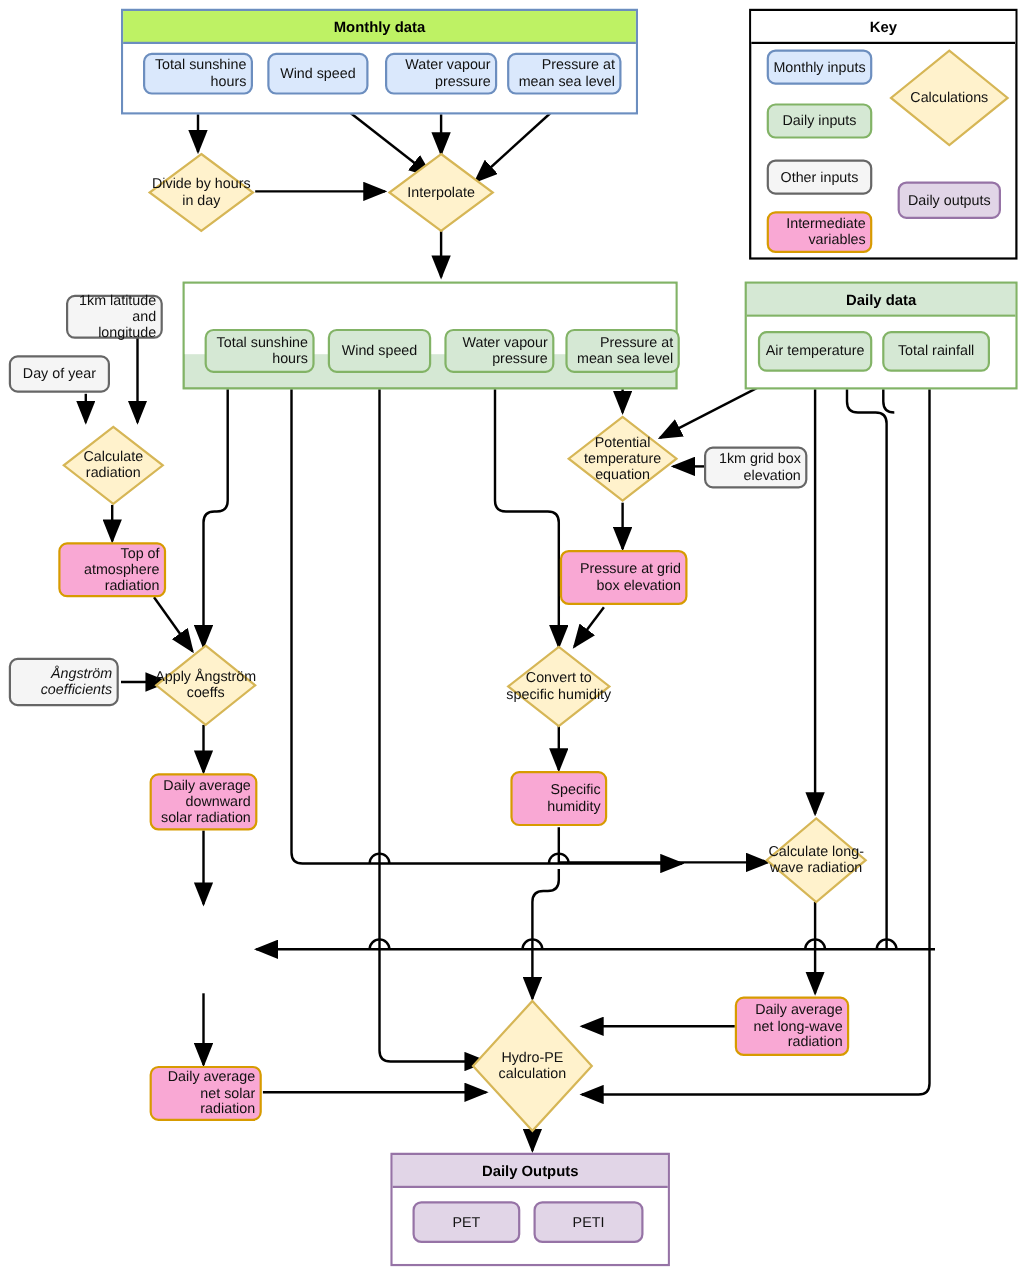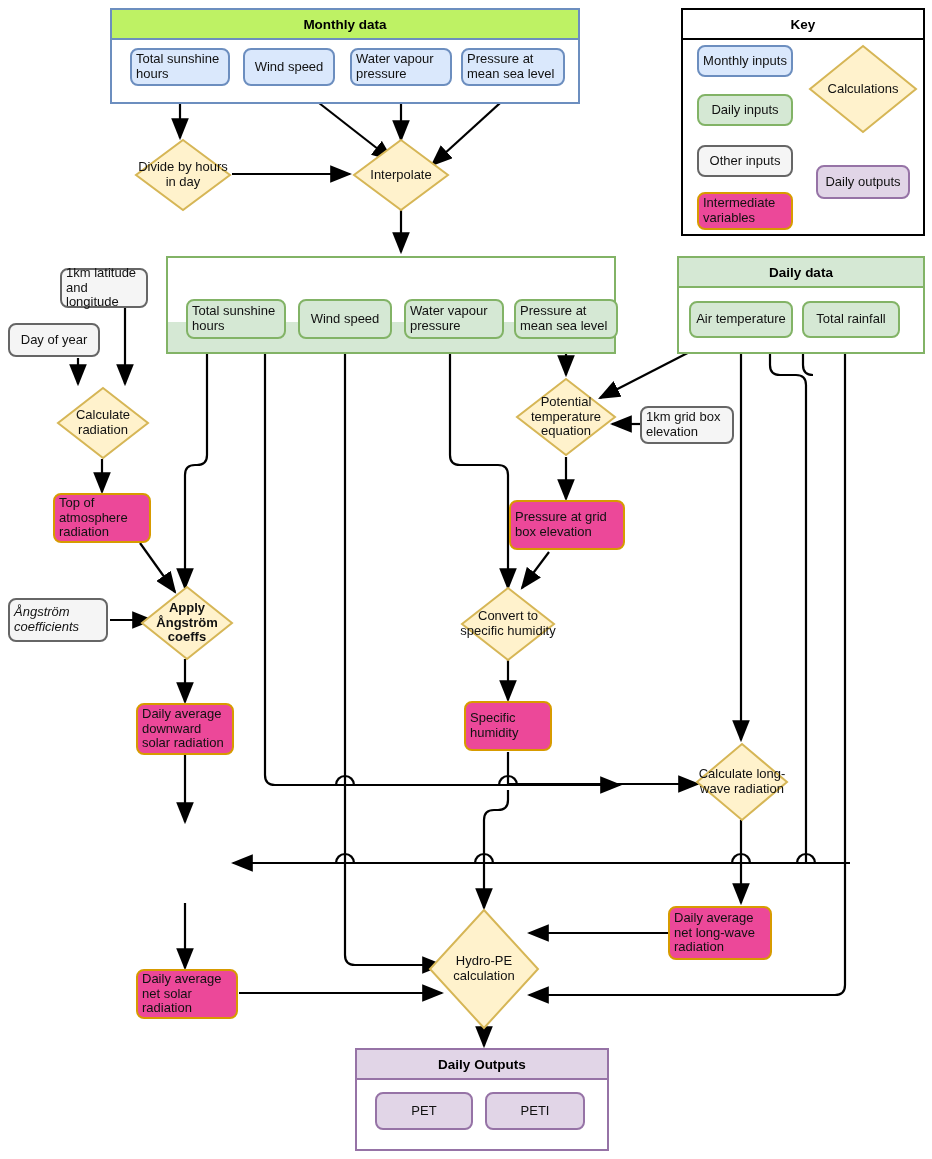--- a/index.html
+++ b/index.html
@@ -1,27 +1,27 @@
 <!DOCTYPE html>
 <html><head>
 <meta charset="utf-8">
 <style>
   html,body{margin:0;padding:0;background:#ffffff;}
   body{font-family:"Liberation Sans", sans-serif;}
   #stage{position:relative;width:932px;height:1159px;overflow:hidden;background:#fff;}
   #wires{position:absolute;left:0;top:0;width:932px;height:1159px;pointer-events:none;}
 
   .node{position:absolute;box-sizing:border-box;display:flex;align-items:center;
-        justify-content:center;text-align:left;line-height:1.15;}
+        justify-content:center;text-align:right;line-height:1.15;}
   .rbox{border-radius:8px;border-width:2px;border-style:solid;font-size:13px;color:#111;padding:2px 4px;}
 
   .blue{background:#dae8fc;border-color:#6c8ebf;}
   .green{background:#d5e8d4;border-color:#82b366;}
   .gray{background:#f5f5f5;border-color:#666666;}
-  .orange{background:#ec4899;border-color:#d79b00;}
+  .orange{background:#f9a8d4;border-color:#d79b00;}
   .purple{background:#e1d5e7;border-color:#9673a6;}
 
   .group{position:absolute;box-sizing:border-box;border-width:2px;border-style:solid;}
   .group .ghead{box-sizing:border-box;width:100%;height:30px;display:flex;align-items:center;
                 justify-content:center;font-weight:bold;font-size:13.5px;color:#000;
                 border-bottom-width:2px;border-bottom-style:solid;}
   .group.blue .ghead{background:#bef264;border-bottom-color:#6c8ebf;}
   .group.green .ghead{background:#d5e8d4;border-bottom-color:#82b366;}
   .group.purple .ghead{background:#e1d5e7;border-bottom-color:#9673a6;}
   .group .gbody{background:#fff;width:100%;height:calc(100% - 30px);}
@@ -231,21 +231,21 @@
   <div class="dia" style="left:56px;top:386px;width:94px;height:74px;">
     <svg class="dshape" viewBox="0 0 94 74" preserveAspectRatio="none">
       <polygon points="47,2 92,37 47,72 2,37" fill="#fff2cc" stroke="#d6b656" stroke-width="2"></polygon>
       </svg>
     <div class="dlabel">Calculate radiation</div>
   </div>
   <div class="node rbox orange" style="left:53px;top:493px;width:98px;height:50px;">
     <span>Top of atmosphere radiation</span>
     </div>
 
-  <div class="dia" style="left:140px;top:585px;width:94px;height:76px;font-weight:bold;">
+  <div class="dia" style="left:140px;top:585px;width:94px;height:76px;">
     <svg class="dshape" viewBox="0 0 94 76" preserveAspectRatio="none">
       <polygon points="47,2 92,38 47,74 2,38" fill="#fff2cc" stroke="#d6b656" stroke-width="2"></polygon>
       </svg>
     <div class="dlabel">Apply Ångström coeffs</div>
   </div>
   <div class="node rbox orange" style="left:136px;top:703px;width:98px;height:52px;">
     <span>Daily average downward solar radiation</span>
     </div>
 
   <div class="node rbox orange" style="left:136px;top:969px;width:102px;height:50px;">

